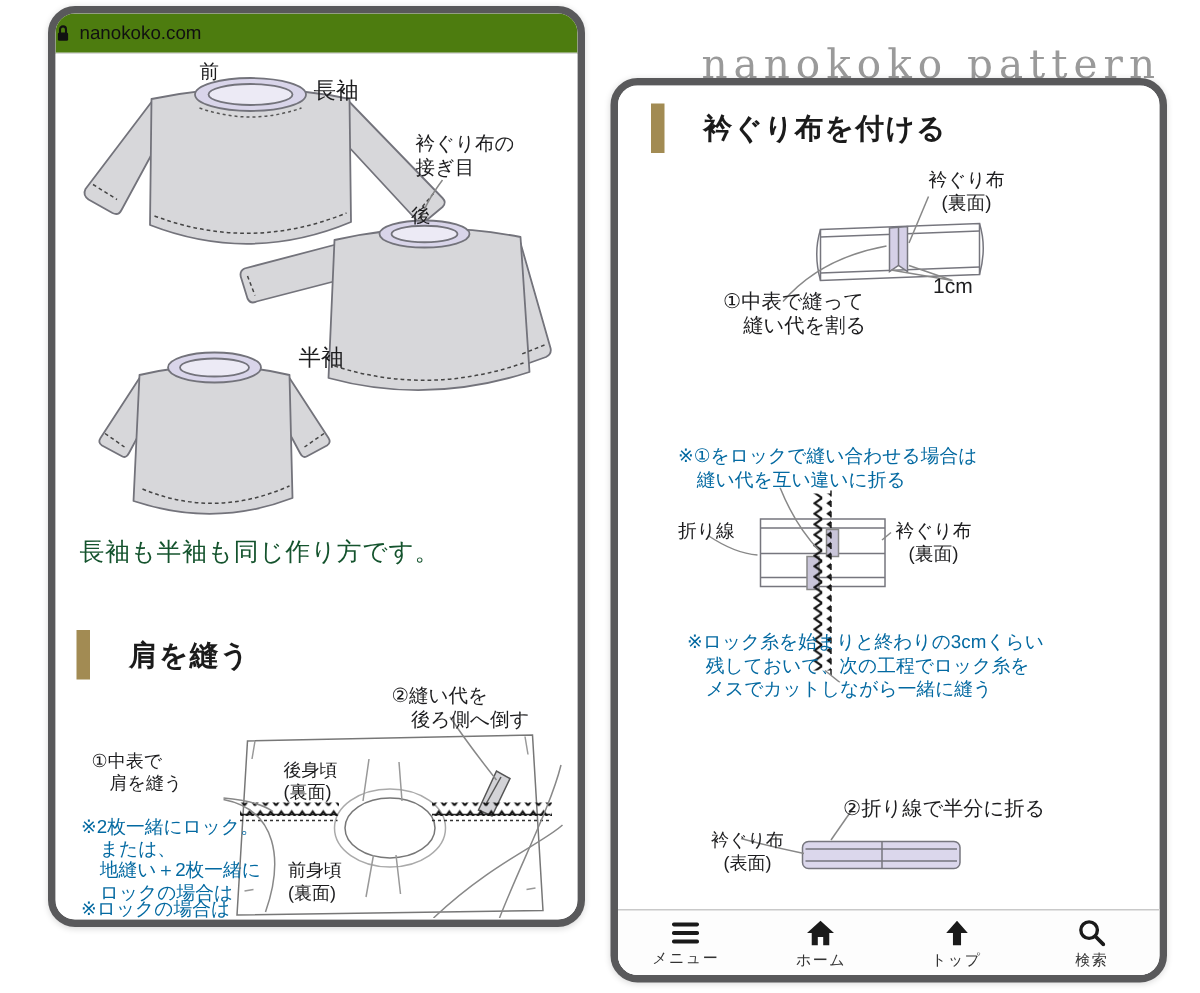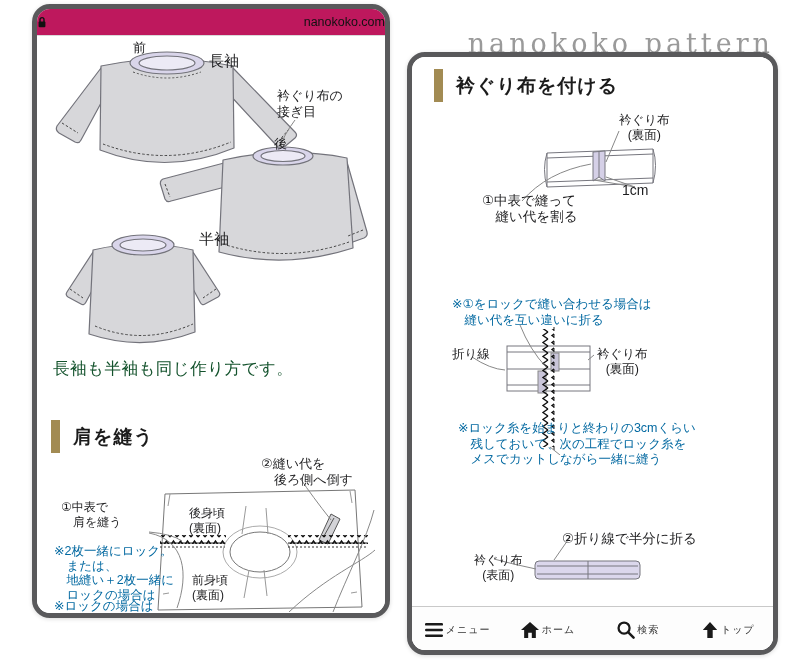--- a/index.html
+++ b/index.html
@@ -10,38 +10,38 @@
   
   .brand { position:absolute; top:28px; right:26px; font-family:"DejaVu Serif","Liberation Serif",serif;
     font-size:27px; color:#9a9a9a; letter-spacing:4px; z-index:1; }
 
   
   .phone { position:absolute; background:#fff; border:5px solid #59595b; border-radius:18px;
     overflow:hidden; z-index:2; box-shadow:0 1px 4px rgba(0,0,0,.15); }
   .phone-left  { left:32px;  top:4px;  width:358px; height:614px; }
   .phone-right { left:407px; top:52px; width:371px; height:603px; }
 
-  .urlbar { height:27px; display:flex; align-items:center; justify-content:space-between; gap:6px;
-    background:#be185d; border-bottom:1px solid #d9d9d9; font-size:12.5px; color:#111; }
+  .urlbar { height:27px; display:flex; align-items:center; justify-content:flex-start; gap:6px;
+    background:#4d7c0f; border-bottom:1px solid #d9d9d9; font-size:12.5px; color:#111; }
   .content { position:relative; width:100%; height:calc(100% - 27px); background:#fff; }
   .content-nourl { position:relative; width:100%; height:100%; background:#fff; }
 
   .lbl { position:absolute; white-space:pre-line; color:#1d1d1f; line-height:1.22; }
   .note { color:#0369a1; }
 
-  .sec { position:absolute; display:flex; align-items:center; gap:13px;font-family:Liberation Mono, monospace; }
+  .sec { position:absolute; display:flex; align-items:center; gap:26px;font-family:Liberation Mono, monospace; }
   .goldbar { width:9px; height:33px; background:#a28b53; }
   .sec-title { font-size:19px; font-weight:bold; color:#1b1b1b; letter-spacing:1px; }
 
   svg { position:absolute; }
 
   
   .navbar { position:absolute; left:0; right:0; bottom:0; height:44px; background:#fdfdfd;
     border-top:1px solid #c9c9c9; display:flex; }
-  .nav-item { flex:1; display:flex; flex-direction:row; align-items:center; justify-content:center;
+  .nav-item { flex:1; display:flex; flex-direction:column; align-items:center; justify-content:center;
     gap:2px; cursor:pointer; padding-top:2px; }
   .nav-label { font-size:10px; color:#333; letter-spacing:1px; }
 </style>
 </head>
 <body>
 
 <div class="stage">
 
   <div class="brand">nanokoko pattern</div>
 
@@ -221,29 +221,29 @@
           </svg>
           <span class="nav-label">メニュー</span>
         </div>
         <div class="nav-item">
           <svg width="20" height="18" viewBox="0 0 22 20" style="position:static">
             <path d="M11,1 L21,10 L17.5,10 L17.5,19 L13,19 L13,13 L9,13 L9,19 L4.5,19 L4.5,10 L1,10 Z" fill="#1a1a1a"></path>
           </svg>
           <span class="nav-label">ホーム</span>
         </div>
         <div class="nav-item">
+          <svg width="18" height="18" viewBox="0 0 20 20" style="position:static">
+            <path d="M10,1 L18,10 L13,10 L13,19 L7,19 L7,10 L2,10 Z" fill="#1a1a1a"></path>
+          </svg>
+          <span class="nav-label">トップ</span>
+        </div>
+        <div class="nav-item">
           <svg width="19" height="19" viewBox="0 0 20 20" style="position:static">
             <circle cx="8.5" cy="8.5" r="5.8" fill="none" stroke="#1a1a1a" stroke-width="2.4"></circle>
             <line x1="13" y1="13" x2="18.5" y2="18.5" stroke="#1a1a1a" stroke-width="2.6" stroke-linecap="round"></line>
           </svg>
           <span class="nav-label">検索</span>
         </div>
-        <div class="nav-item">
-          <svg width="18" height="18" viewBox="0 0 20 20" style="position:static">
-            <path d="M10,1 L18,10 L13,10 L13,19 L7,19 L7,10 L2,10 Z" fill="#1a1a1a"></path>
-          </svg>
-          <span class="nav-label">トップ</span>
-        </div>
       </div>
 
     </div>
   </div>
 </div>
 
 </body></html>

